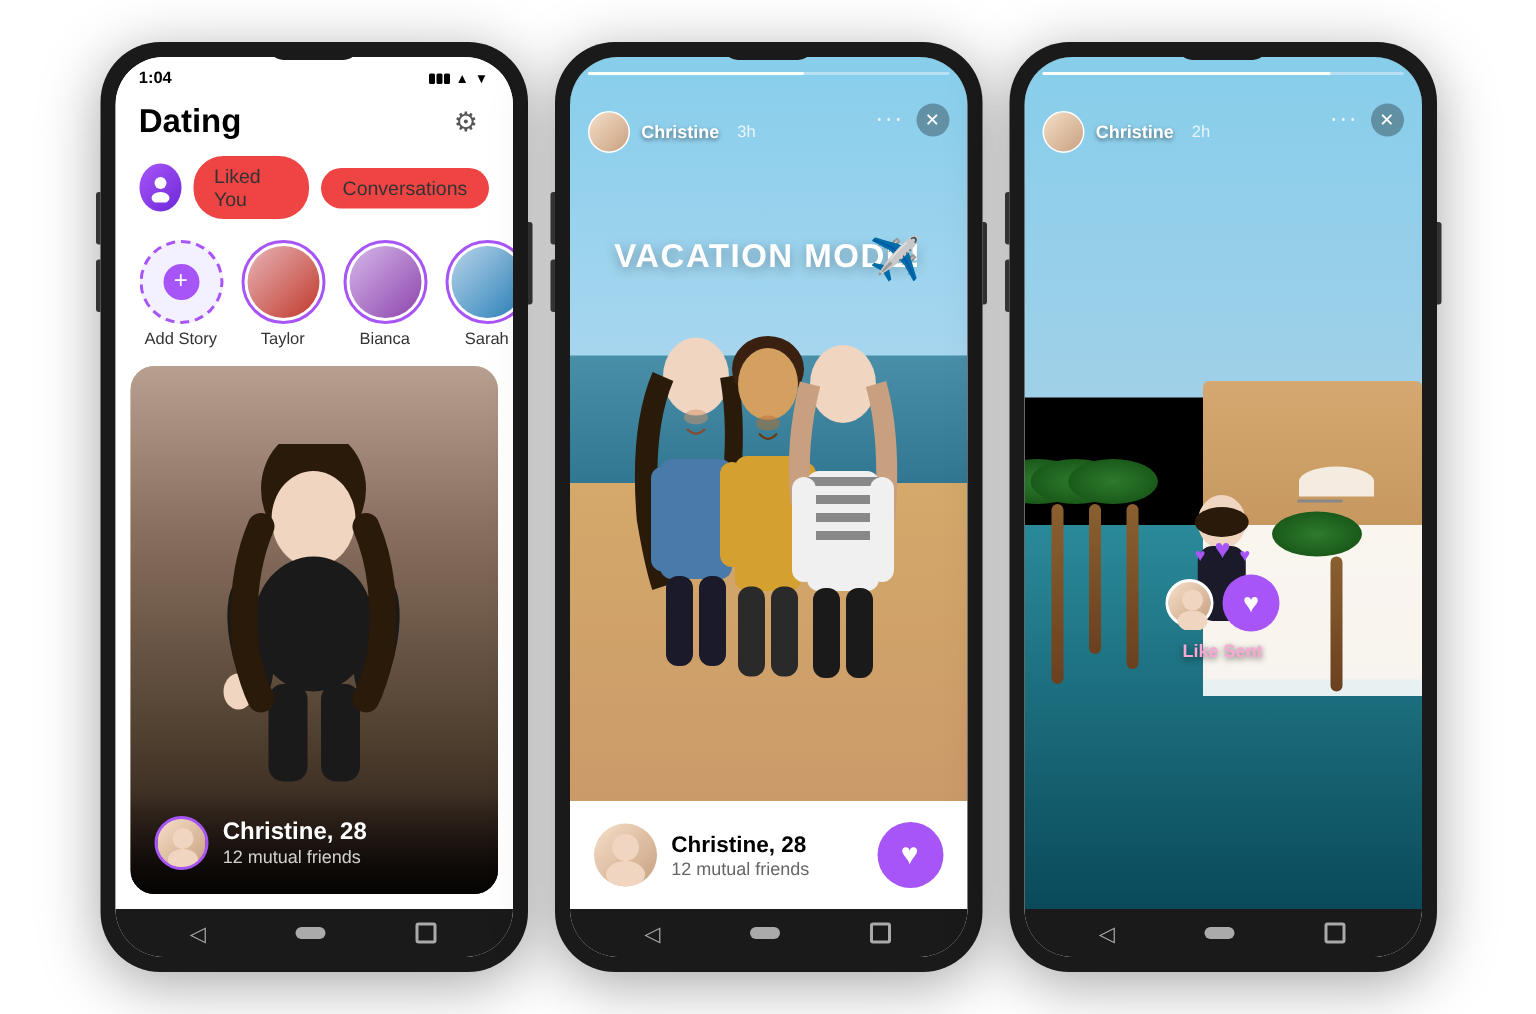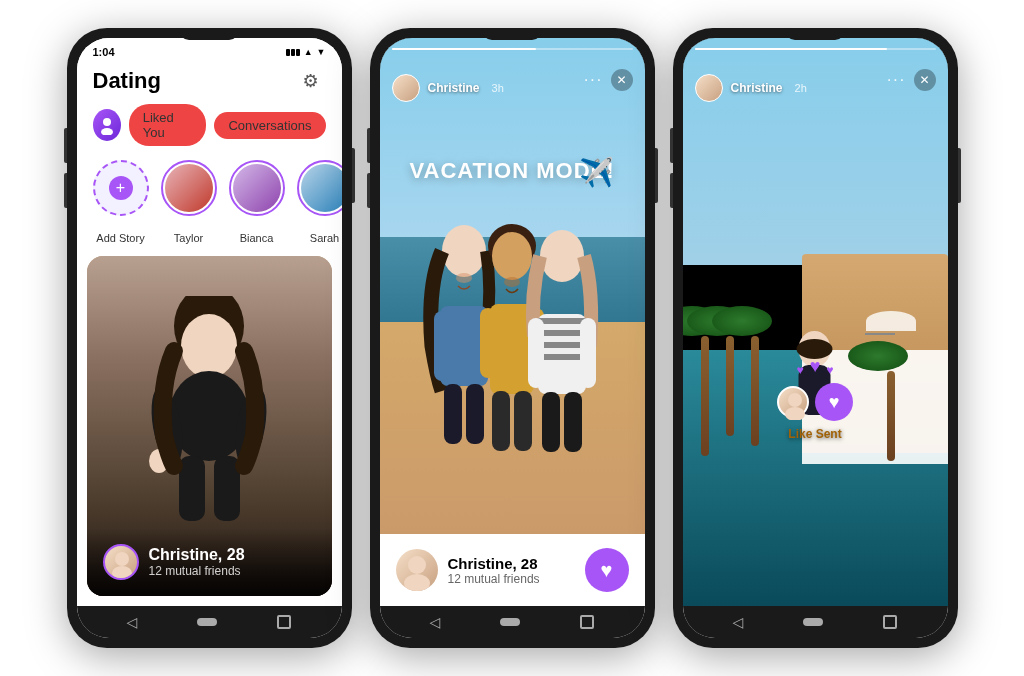--- a/index.html
+++ b/index.html
@@ -206,21 +206,20 @@
       align-items: center;
       justify-content: center;
       color: #fff;
       font-size: 16px;
       font-weight: 300;
     }
     .story-label {
       font-size: 11px;
       color: #333;
       text-align: left;
-      margin-top: 12px;
     }
 
     .p1-card {
       flex: 1;
       margin: 0 10px 10px;
       border-radius: 16px;
       overflow: hidden;
       position: relative;
       background: linear-gradient(180deg, #c8a882 0%, #7a6050 60%, #2d1f15 100%);
     }
@@ -484,21 +483,21 @@
       height: 38px;
       border-radius: 50%;
       background: #a855f7;
       display: flex;
       align-items: center;
       justify-content: center;
       color: #fff;
       font-size: 18px;
     }
     .like-sent-label {
-      color: #a16207;
+      color: #f9a8d4;
       font-size: 12px;
       font-weight: 600;
       text-align: center;
       text-shadow: 0 1px 4px rgba(0,0,0,0.6);
     }
   </style>
 </head>
 <body>
 
 <div class="phone">

